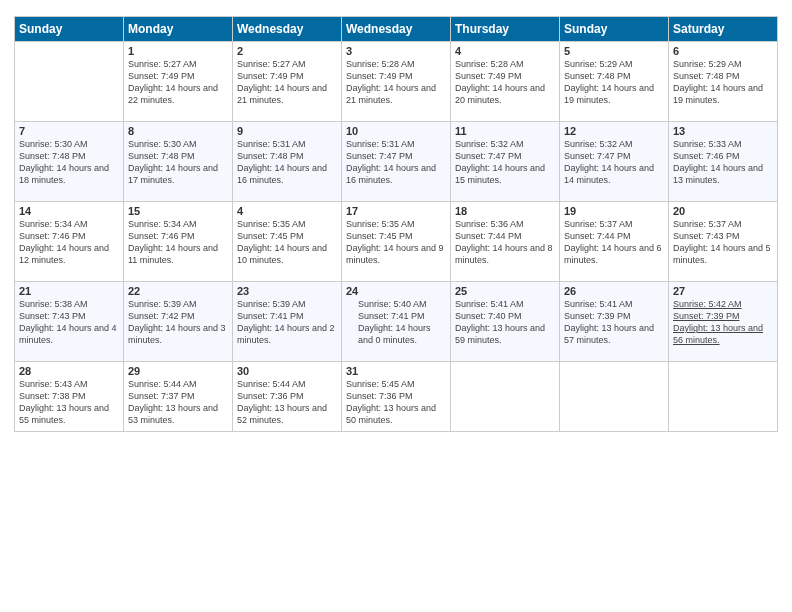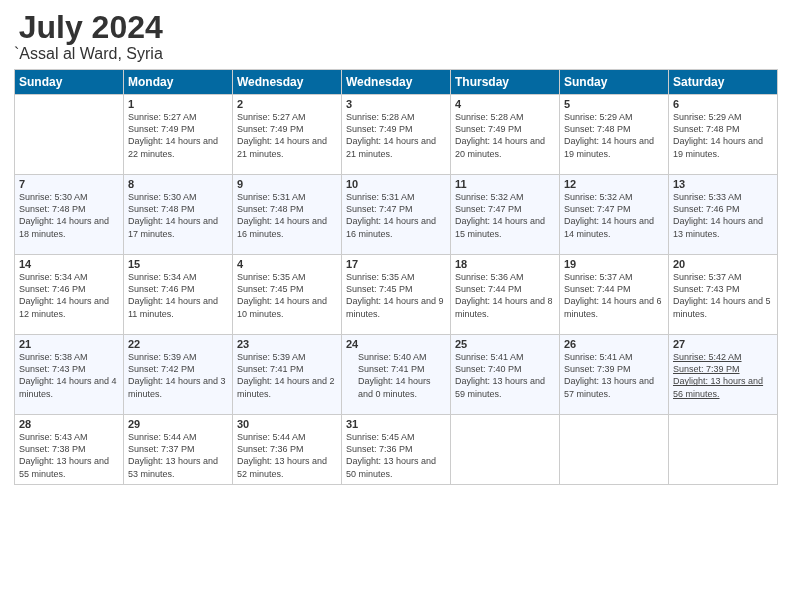--- a/index.html
+++ b/index.html
@@ -106,24 +106,20 @@
     .last-row td {
       height: 70px;
       margin-top: 41px;
     }
   </style>
 </head>
 <body>
 
 <div class="page">
   <div class="header">
-    <div class="title-block">
-      <div class="main-title">July 2024</div>
-      <div class="subtitle">`Assal al Ward, Syria</div>
-    </div>
   </div>
 
   <table class="calendar-table">
     <thead>
       <tr>
         <th>Sunday</th>
         <th>Monday</th>
         <th>Wednesday</th>
         <th>Wednesday</th>
         <th>Thursday</th>

